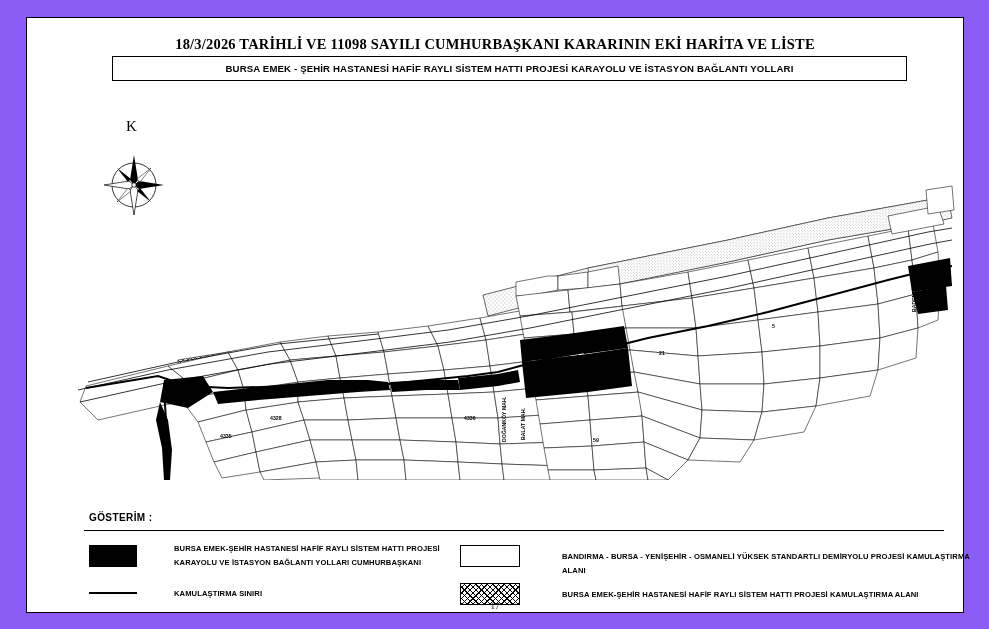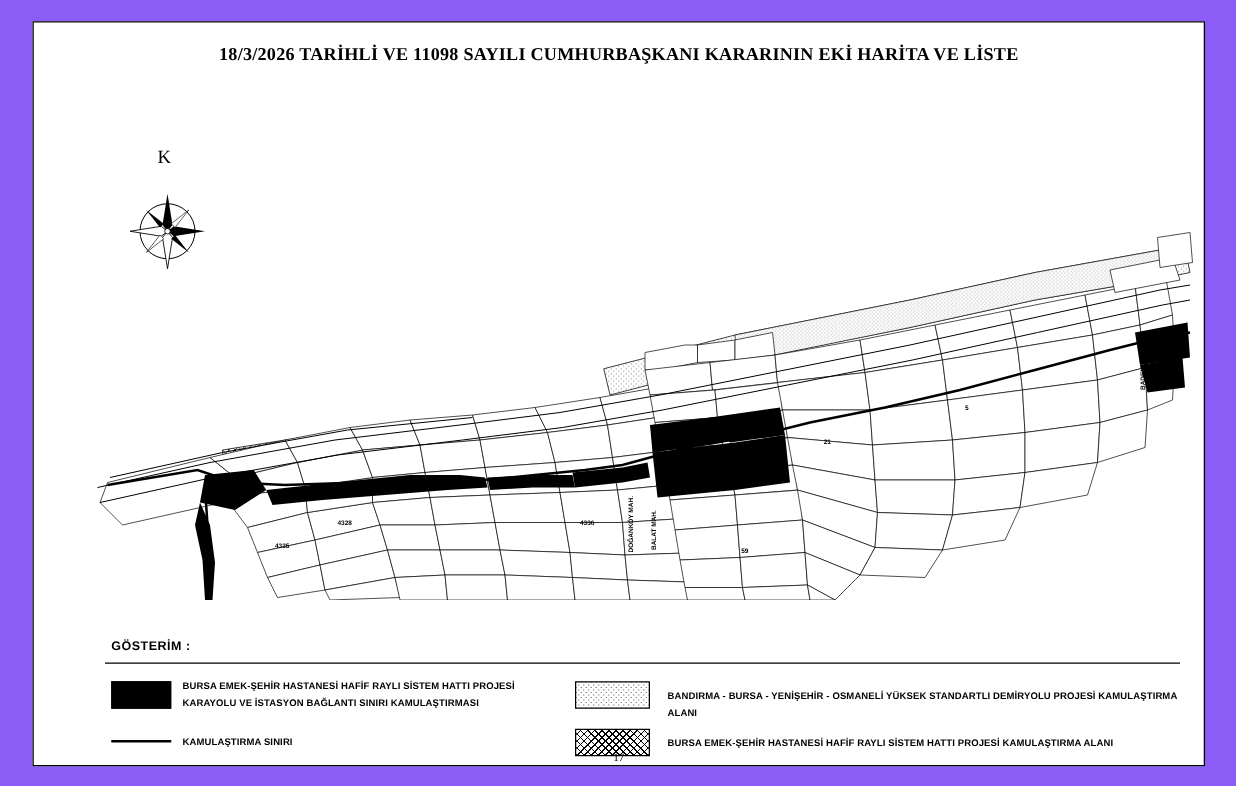--- a/index.html
+++ b/index.html
@@ -138,20 +138,21 @@
     height: 2px;
   }
   .legend-text {
     position: absolute;
     font-family: "Liberation Sans", sans-serif;
     font-weight: bold;
     font-size: 7.6px;
     letter-spacing: 0.1px;
     line-height: 1.9;
     color: #000;
+    margin-left: 28px;
   }
   .page-num {
     position: absolute;
     left: 0;
     bottom: 1px;
     width: 100%;
     text-align: center;
     font-family: "Liberation Serif", serif;
     font-size: 9px;
     color: #000;
@@ -164,20 +165,23 @@
 </style>
 </head>
 <body>
 
 <div id="page">
 
   <div class="doc-frame">
 
     <div class="doc-title">18/3/2026 TARİHLİ VE 11098 SAYILI CUMHURBAŞKANI KARARININ EKİ HARİTA VE LİSTE</div>
 
+    <div class="subtitle-box">
+      <div class="subtitle-text">BURSA EMEK - ŞEHİR HASTANESİ HAFİF RAYLI SİSTEM HATTI PROJESİ  KARAYOLU  VE İSTASYON BAĞLANTI YOLLARI</div>
+    </div>
 
     <div class="north-label">K</div>
 
     <div class="map-area">
       <svg width="934" height="390" viewBox="0 0 934 390" xmlns="http://www.w3.org/2000/svg">
         <defs>
           <pattern id="dots" width="4" height="4" patternUnits="userSpaceOnUse">
             <rect width="4" height="4" fill="#ffffff"></rect>
             <circle cx="1" cy="1" r="0.45" fill="#666"></circle>
             <circle cx="3" cy="3" r="0.45" fill="#666"></circle>
@@ -377,21 +381,21 @@
       </svg>
     </div>
 
     <div class="legend">
       <div class="legend-title">GÖSTERİM :</div>
       <div class="legend-sep"></div>
 
       <div class="swatch sw-solid" style="left:27px; top:57px; width:48px; height:22px;"></div>
       <div class="legend-text" style="left:84px; top:54px; width:320px;">
         <div>BURSA EMEK-ŞEHİR HASTANESİ HAFİF RAYLI SİSTEM HATTI PROJESİ</div>
-        <div>KARAYOLU VE İSTASYON BAĞLANTI SINIRI KAMULAŞTIRMASI</div>
+        <div>KARAYOLU VE İSTASYON BAĞLANTI YOLLARI CUMHURBAŞKANI</div>
       </div>
 
       <div class="sw-line" style="left:27px; top:104px; width:48px;"></div>
       <div class="legend-text" style="left:84px; top:99px; width:320px;">KAMULAŞTIRMA SINIRI</div>
 
       <div class="swatch sw-dots" style="left:398px; top:57px; width:60px; height:22px;"></div>
       <div class="legend-text" style="left:472px; top:62px; width:420px;">BANDIRMA - BURSA - YENİŞEHİR - OSMANELİ YÜKSEK STANDARTLI DEMİRYOLU PROJESİ KAMULAŞTIRMA ALANI</div>
 
       <div class="swatch sw-hatch" style="left:398px; top:95px; width:60px; height:22px;"></div>
       <div class="legend-text" style="left:472px; top:100px; width:420px;">BURSA EMEK-ŞEHİR HASTANESİ HAFİF RAYLI SİSTEM HATTI PROJESİ KAMULAŞTIRMA ALANI</div>

